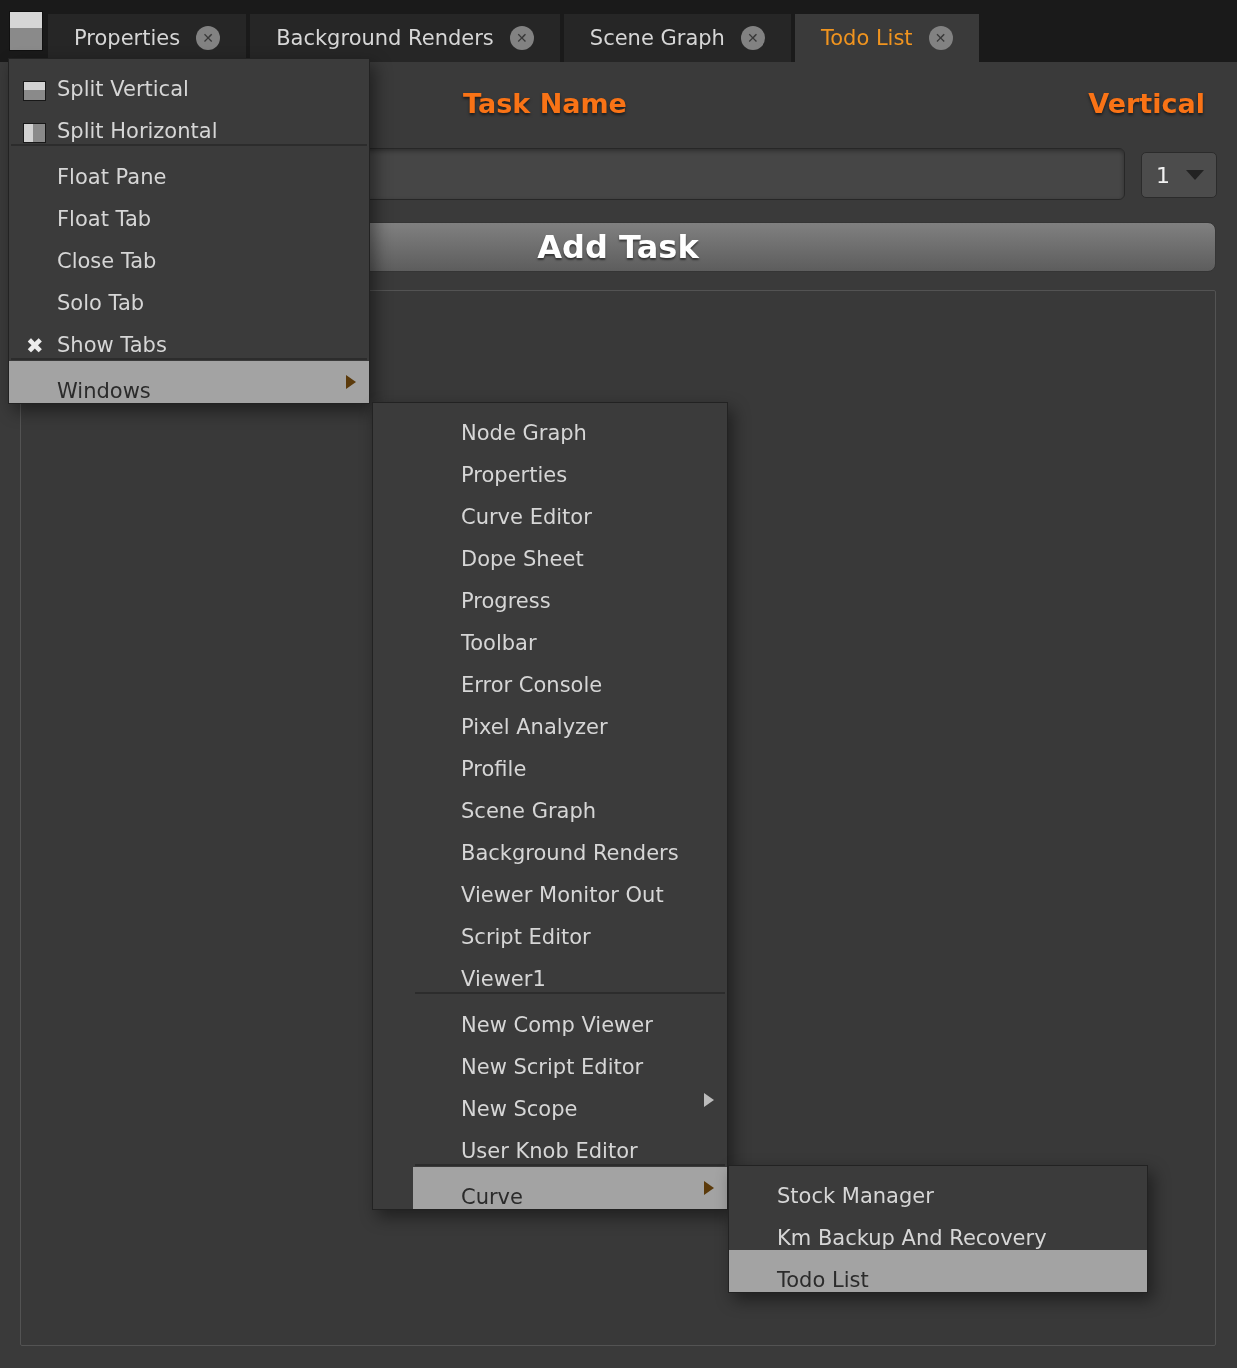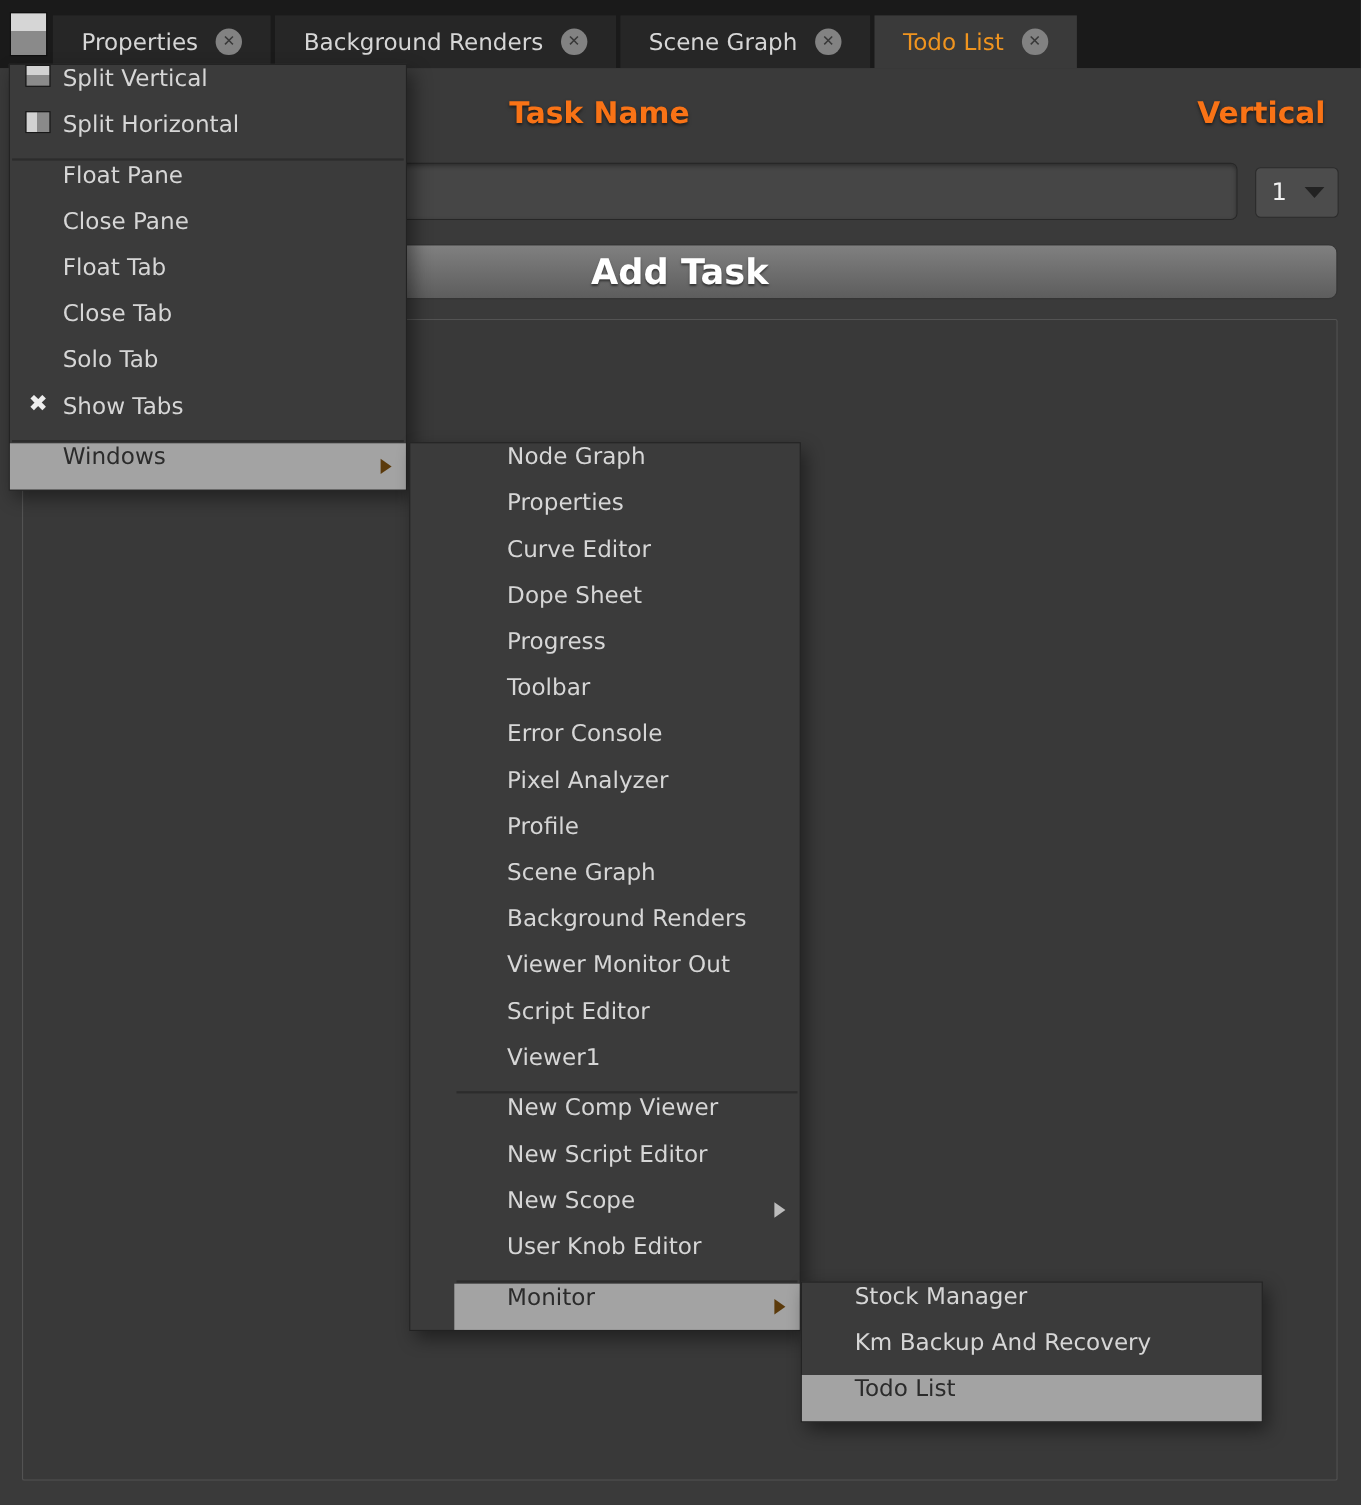--- a/index.html
+++ b/index.html
@@ -78,21 +78,21 @@
   }
 
   
   .menu {
     position: absolute; background: #3b3b3b;
     border: 1px solid #222222;
     box-shadow: 5px 7px 16px rgba(0,0,0,.45);
     z-index: 20;
   }
   .menu-item {
-    height: 42px; display: flex; align-items: flex-start;
+    height: 42px; display: flex; align-items: flex-end;
     padding: 0 36px 0 48px; position: relative;
     font-size: 21px; color: #d6d6d6; white-space: nowrap; cursor: default;
   }
   .menu-item.highlight { background: #a3a3a3; color: #2b2b2b; }
   .menu-sep { height: 2px; background: #2c2c2c; margin: 1px 2px; }
   .mi-icon { position: absolute; left: 14px; }
   .icon-split-v {
     width: 23px; height: 20px; border: 1px solid #181818;
     background: linear-gradient(#d2d2d2 0 45%, #8a8a8a 45% 100%);
   }
@@ -163,23 +163,20 @@
   </div>
   <div class="menu-item">
     <span class="mi-icon icon-split-h"></span>
     <span>Split Horizontal</span>
   </div>
   <div class="menu-sep"></div>
   <div class="menu-item">
     <span>Float Pane</span>
   </div>
   <div class="menu-item">
-    <span>Close Pane</span>
-  </div>
-  <div class="menu-item">
     <span>Float Tab</span>
   </div>
   <div class="menu-item">
     <span>Close Tab</span>
   </div>
   <div class="menu-item">
     <span>Solo Tab</span>
   </div>
   <div class="menu-item">
     <span class="mi-icon icon-xmark">✖</span>
@@ -244,21 +241,21 @@
   </div>
   <div class="menu-item">
     <span>New Scope</span>
     <span class="arrow-right"></span>
   </div>
   <div class="menu-item">
     <span>User Knob Editor</span>
   </div>
   <div class="menu-sep"></div>
   <div class="menu-item highlight">
-    <span>Monitor</span>
+    <span>Curve</span>
     <span class="arrow-right"></span>
   </div>
 </div>
 
 <div class="menu" id="menu-custom">
   <div class="menu-item">
     <span>Stock Manager</span>
   </div>
   <div class="menu-item">
     <span>Km Backup And Recovery</span>

